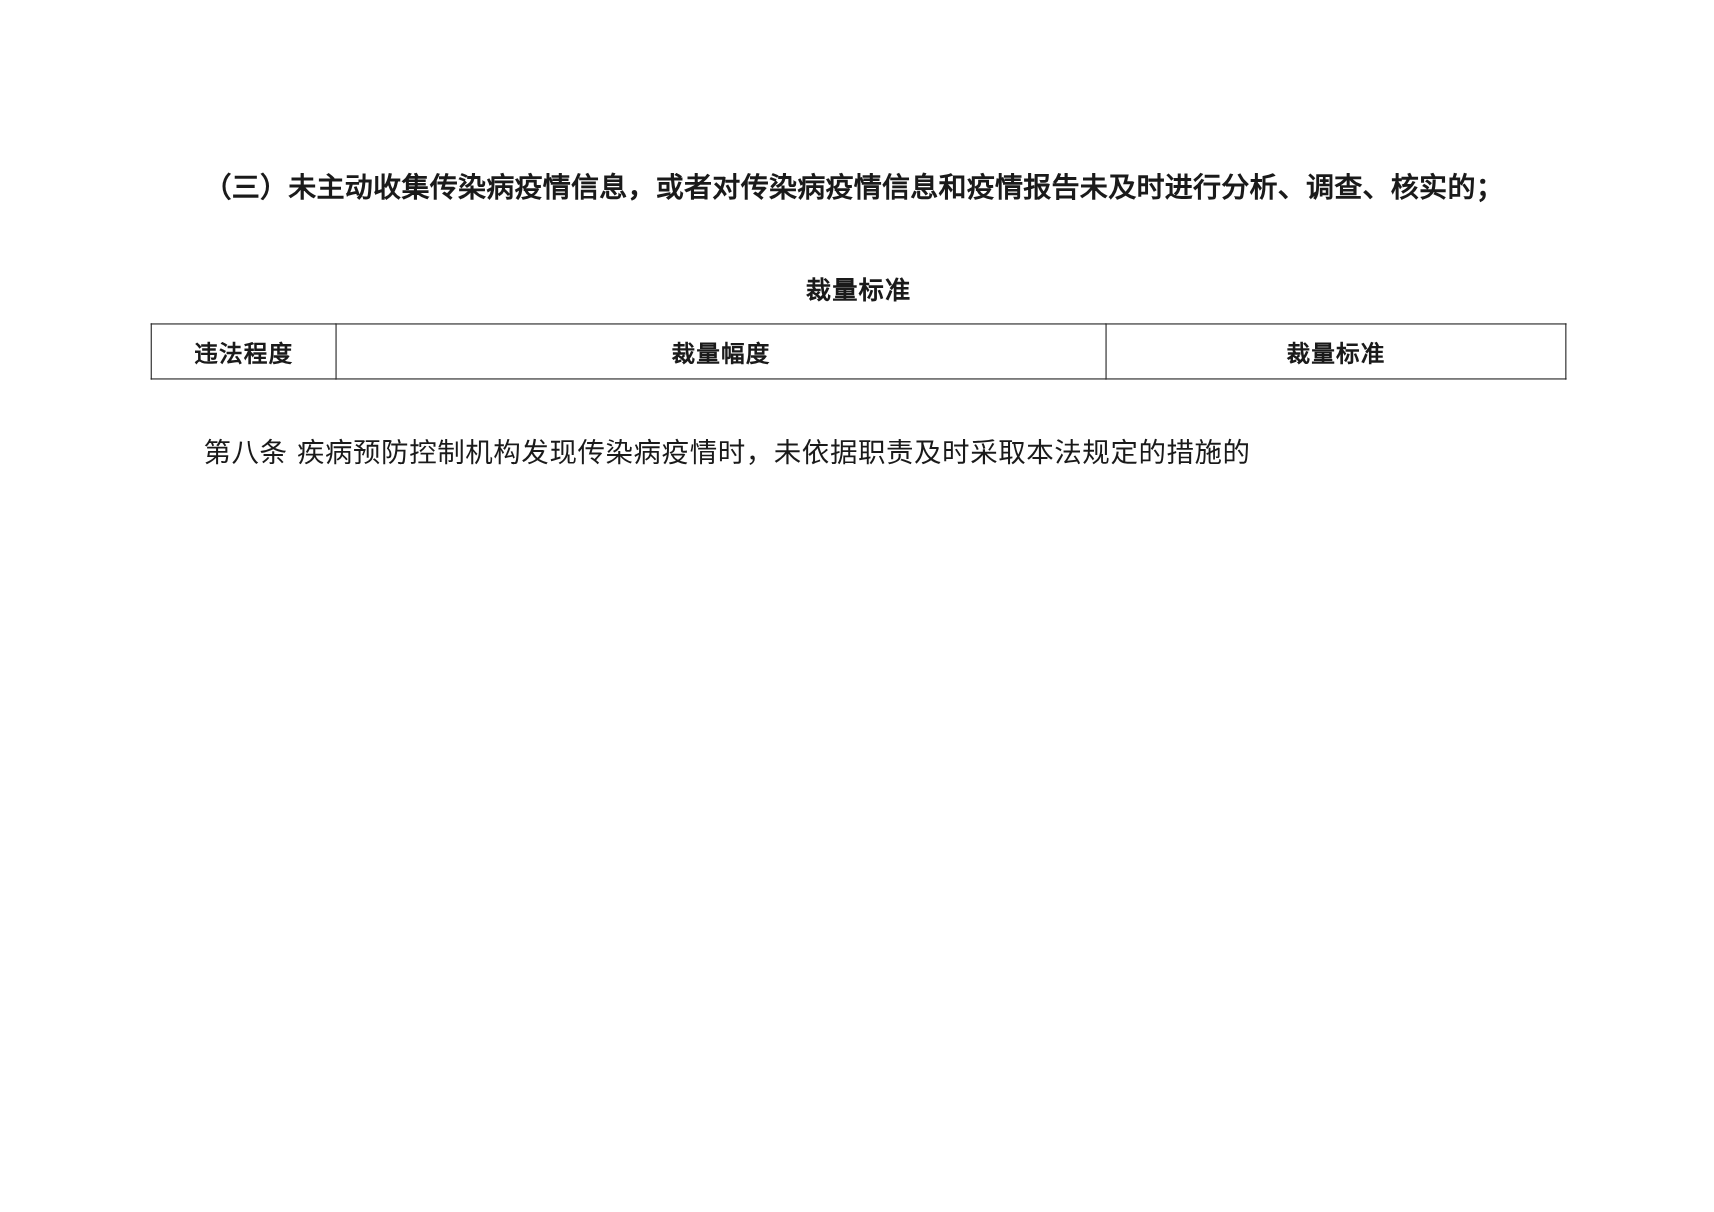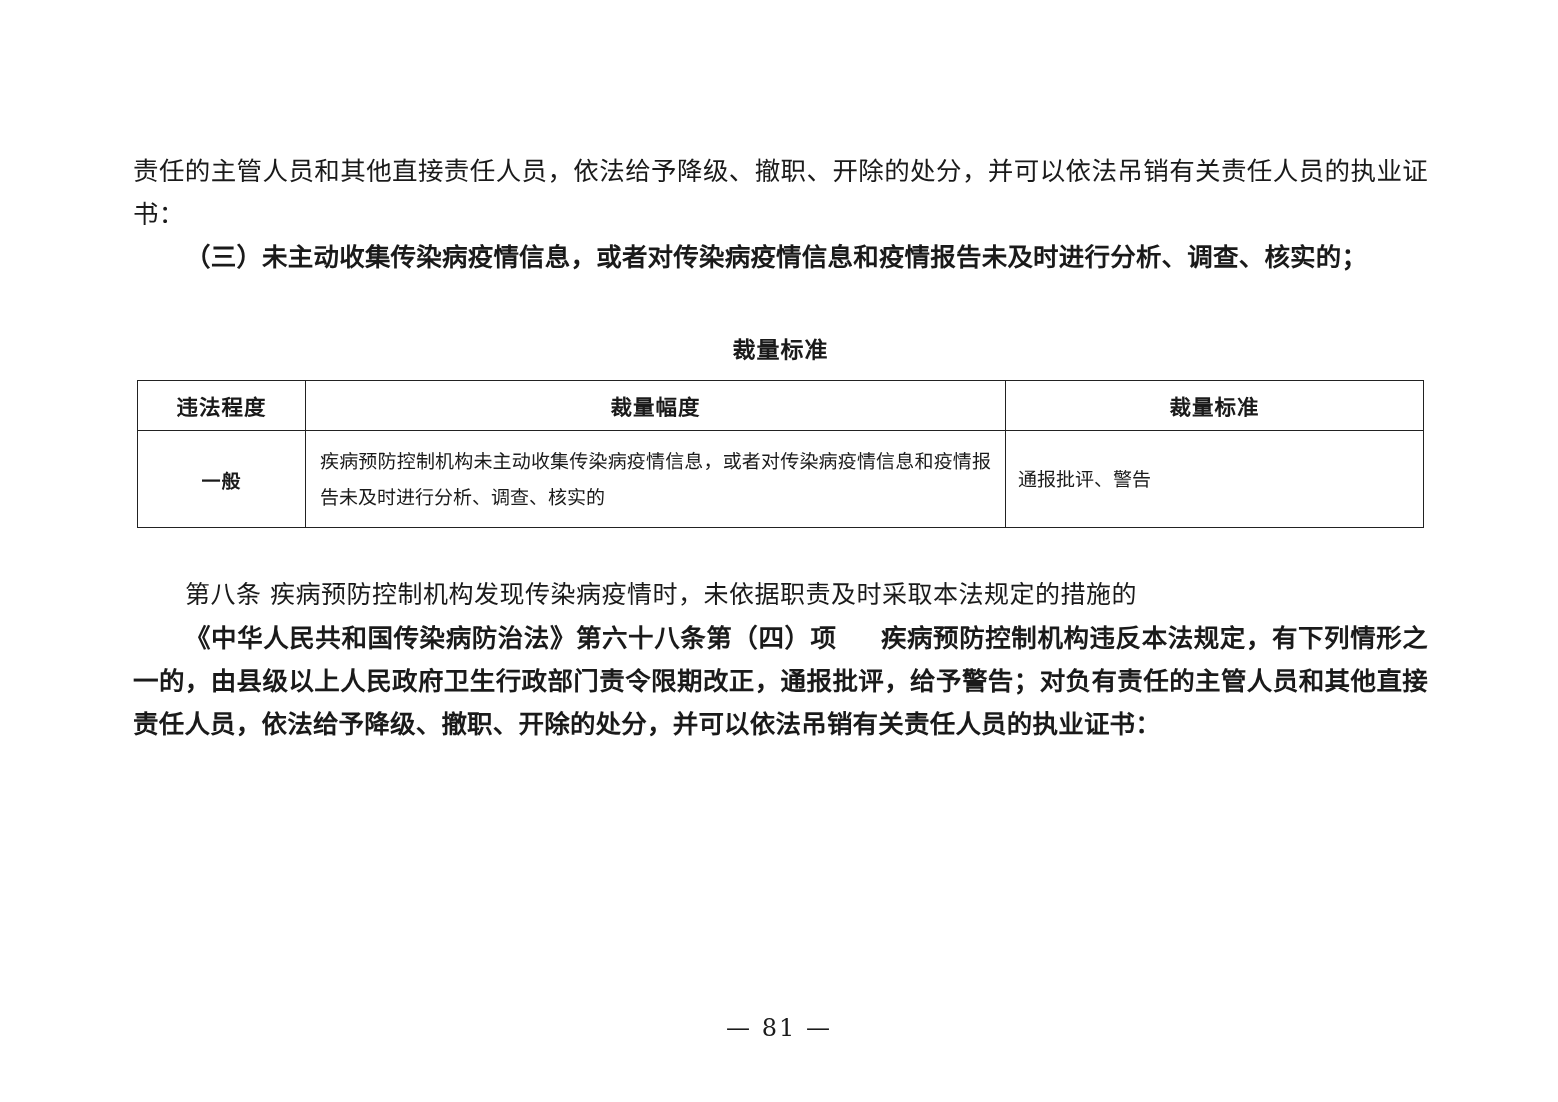--- a/index.html
+++ b/index.html
@@ -112,48 +112,40 @@
     font-size: 24px;
     font-family: "DejaVu Serif", "Liberation Serif", serif;
     letter-spacing: 2px;
   }
 </style>
 </head>
 <body>
 
 <div class="page">
 
-  <p class="para">责任的主管人员和其他直接责任人员，依法给予降级、撤职、开除的处分，并可以依法吊销有关责任人员的执业证书：</p>
 
   <p class="para indent2">（三）未主动收集传染病疫情信息，或者对传染病疫情信息和疫情报告未及时进行分析、调查、核实的；</p>
 
   <div class="tbl-title">裁量标准</div>
 
   <table class="std">
     <colgroup>
       <col class="col-a">
       <col class="col-b">
       <col class="col-c">
     </colgroup>
     <thead>
       <tr>
         <th>违法程度</th>
         <th>裁量幅度</th>
         <th>裁量标准</th>
       </tr>
     </thead>
     <tbody>
-      <tr>
-        <td class="level">一般</td>
-        <td class="body">疾病预防控制机构未主动收集传染病疫情信息，或者对传染病疫情信息和疫情报告未及时进行分析、调查、核实的</td>
-        <td class="range">通报批评、警告</td>
-      </tr>
     </tbody>
   </table>
 
   <p class="article-head after-table">第八条 疾病预防控制机构发现传染病疫情时，未依据职责及时采取本法规定的措施的</p>
 
 
-  <p class="para indent2"><span>《中华人民共和国传染病防治法》第六十八条第（四）项</span><span class="gap-wide"></span><span>疾病预防控制机构违反本法规定，有下列情形之一的，由县级以上人民政府卫生行政部门责令限期改正，通报批评，给予警告；对负有责任的主管人员和其他直接责任人员，依法给予降级、撤职、开除的处分，并可以依法吊销有关责任人员的执业证书：</span></p>
 
-  <div class="footer">— 81 —</div>
 
 </div>
 
 </body></html>

